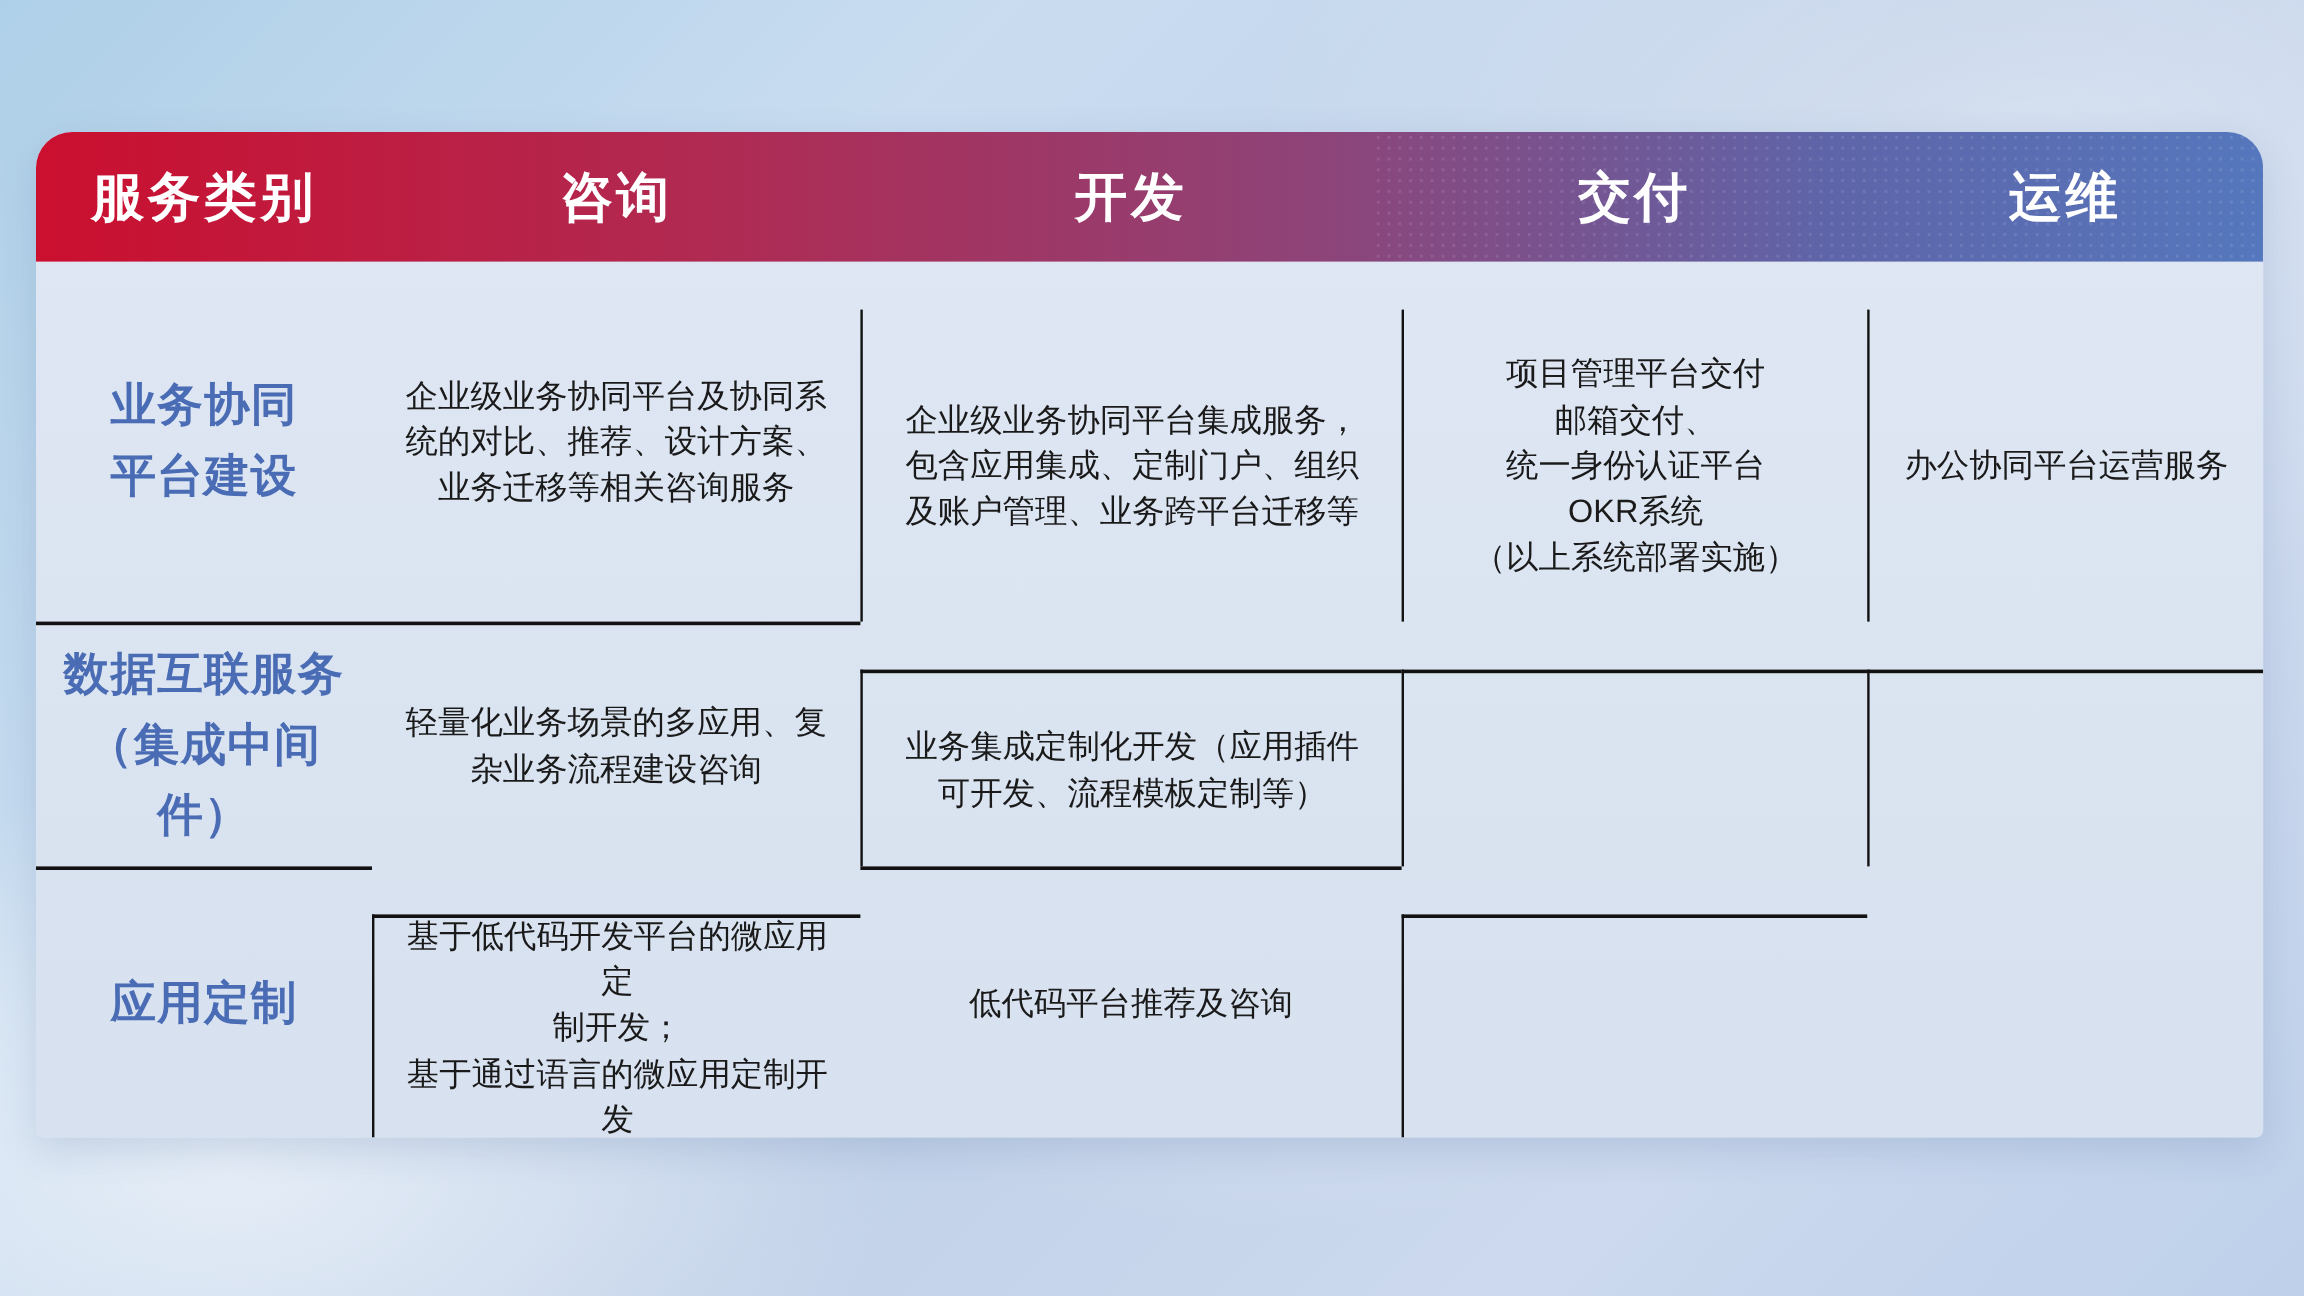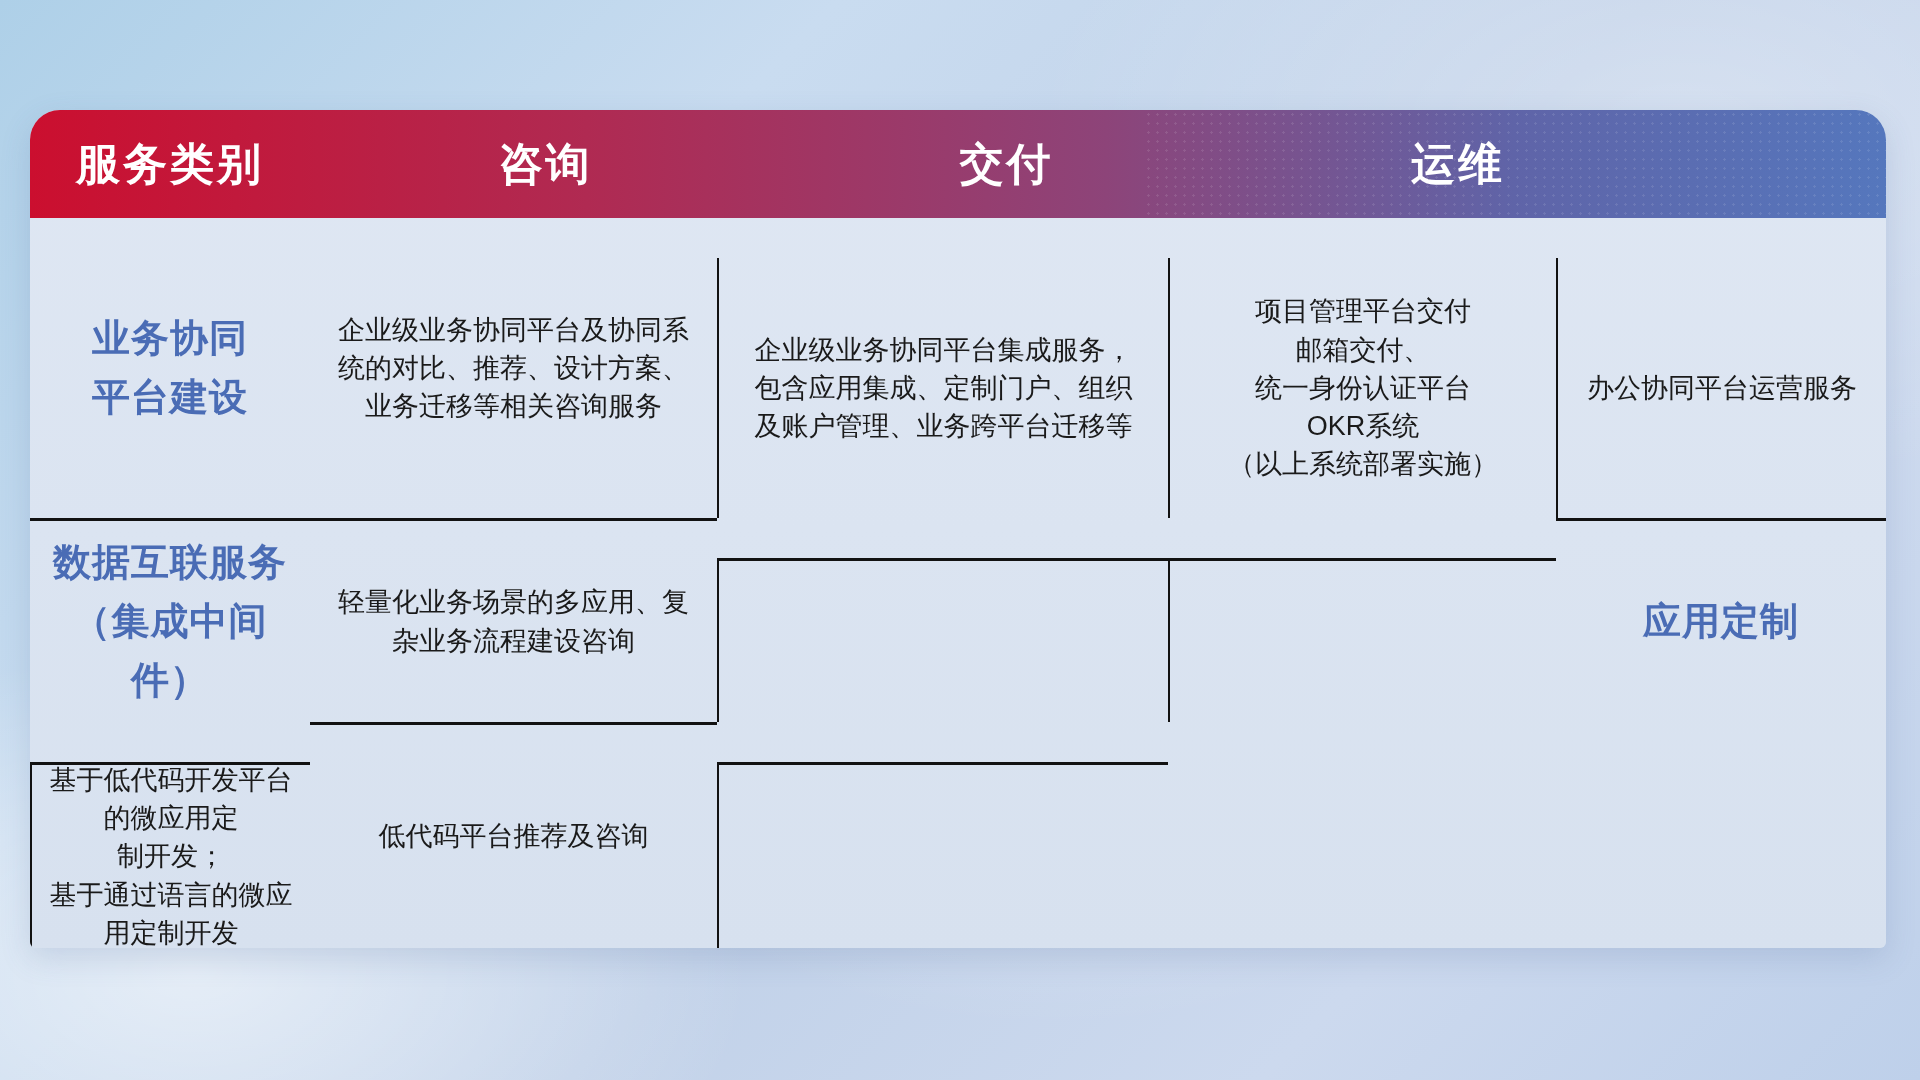--- a/index.html
+++ b/index.html
@@ -30,21 +30,20 @@
     grid-column: 1 / -1;
     position: relative;
     display: grid;
     grid-template-columns: 280px 407px 451px 388px 330px;
     background: linear-gradient(90deg,
       var(--header-gradient-start) 0%,
       var(--header-gradient-mid1) 30%,
       var(--header-gradient-mid) 58%,
       var(--header-gradient-mid2) 80%,
       var(--header-gradient-end) 100%);
-    gap: 32px;
   }
   .header-row::after {
     content: ""; position: absolute; right: 0; top: 0; bottom: 0; width: 40%;
     background-image: radial-gradient(rgba(255,255,255,0.10) 1.2px, rgba(255,255,255,0) 1.4px);
     background-size: 9px 9px; pointer-events: none;
   }
   .hcell {
     display: flex; align-items: center; justify-content: center;
     color: var(--header-text);
     font-size: 44px; font-weight: 700; letter-spacing: 3px;
@@ -66,20 +65,21 @@
 </style>
 </head>
 <body>
 
 <div class="page">
   <div class="card">
 
     <div class="header-row">
       <div class="hcell">服务类别</div>
       <div class="hcell">咨询</div>
+      <div class="hcell">开发</div>
       <div class="hcell">交付</div>
       <div class="hcell">运维</div>
     </div>
 
     <div class="cell cat">业务协同
 平台建设</div>
     <div class="cell">企业级业务协同平台及协同系
 统的对比、推荐、设计方案、
 业务迁移等相关咨询服务</div>
     <div class="cell bl">企业级业务协同平台集成服务，
@@ -89,20 +89,22 @@
 邮箱交付、
 统一身份认证平台
 OKR系统
 （以上系统部署实施）</div>
     <div class="cell bl">办公协同平台运营服务</div>
 
     <div class="cell cat bt">数据互联服务
 （集成中间件）</div>
     <div class="cell bt">轻量化业务场景的多应用、复
 杂业务流程建设咨询</div>
+    <div class="cell bl bt">业务集成定制化开发（应用插件
+可开发、流程模板定制等）</div>
     <div class="cell bl bt"></div>
     <div class="cell bl bt"></div>
 
     <div class="cell cat bt">应用定制</div>
     <div class="cell bl bt">基于低代码开发平台的微应用定
 制开发；
 基于通过语言的微应用定制开发</div>
     <div class="cell bt">低代码平台推荐及咨询</div>
     <div class="cell bl bt"></div>
 

